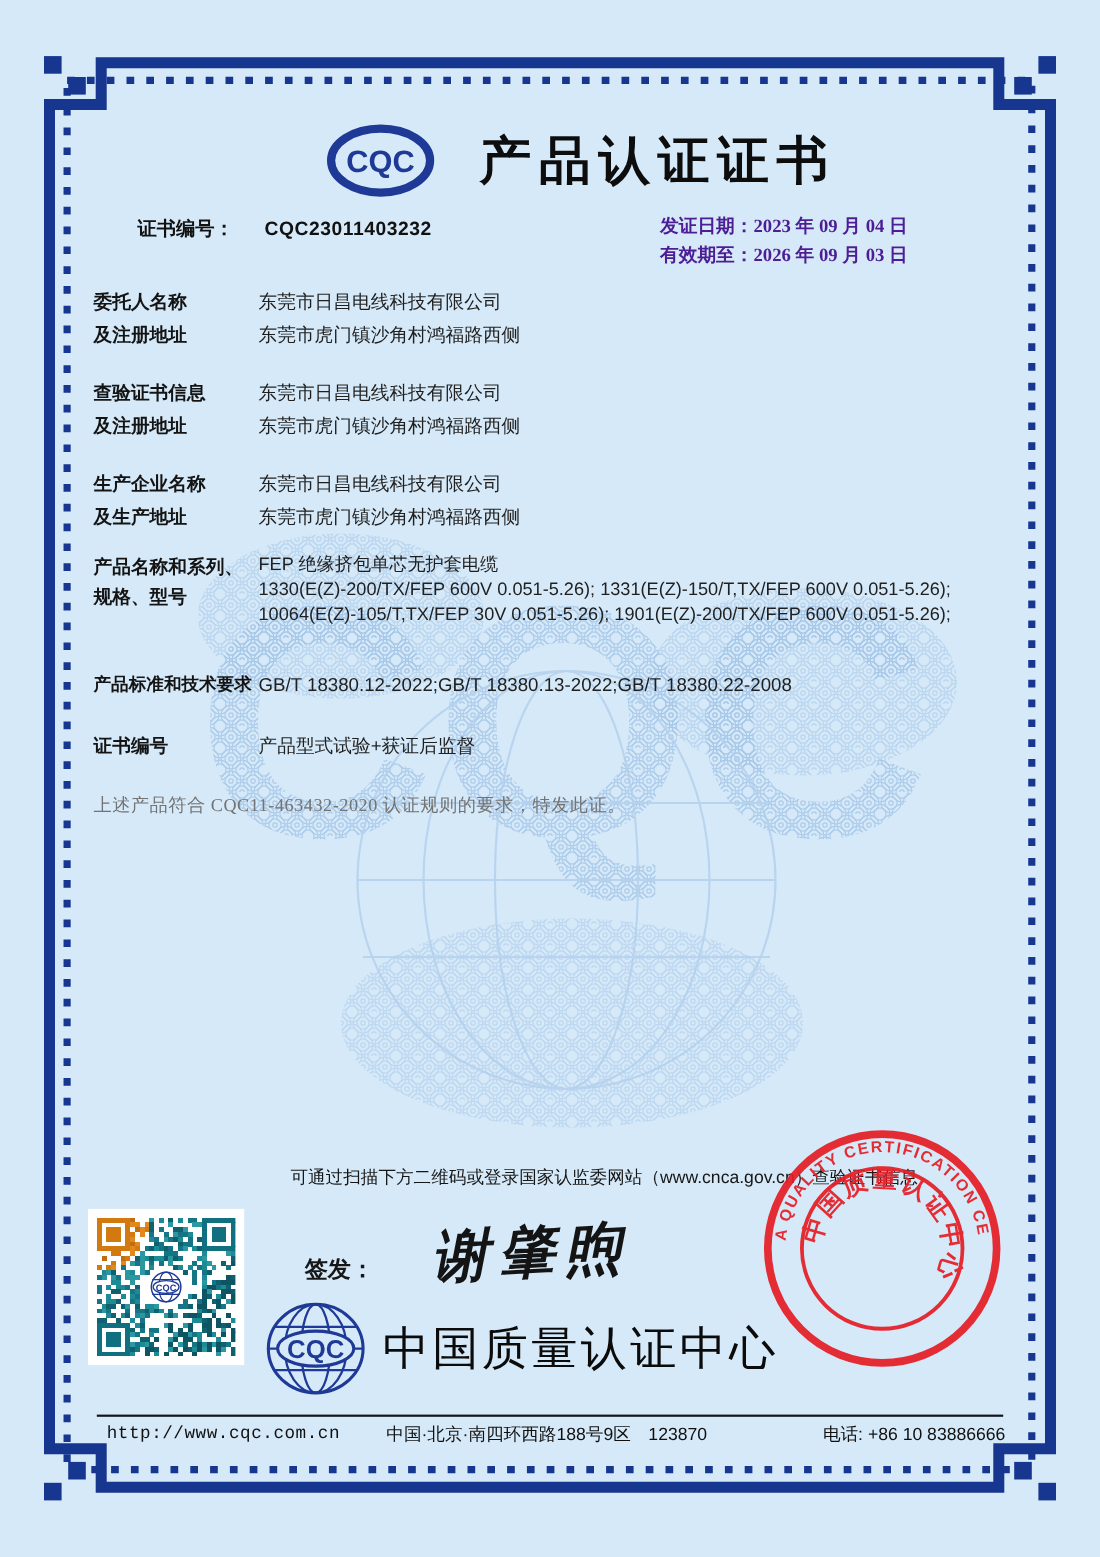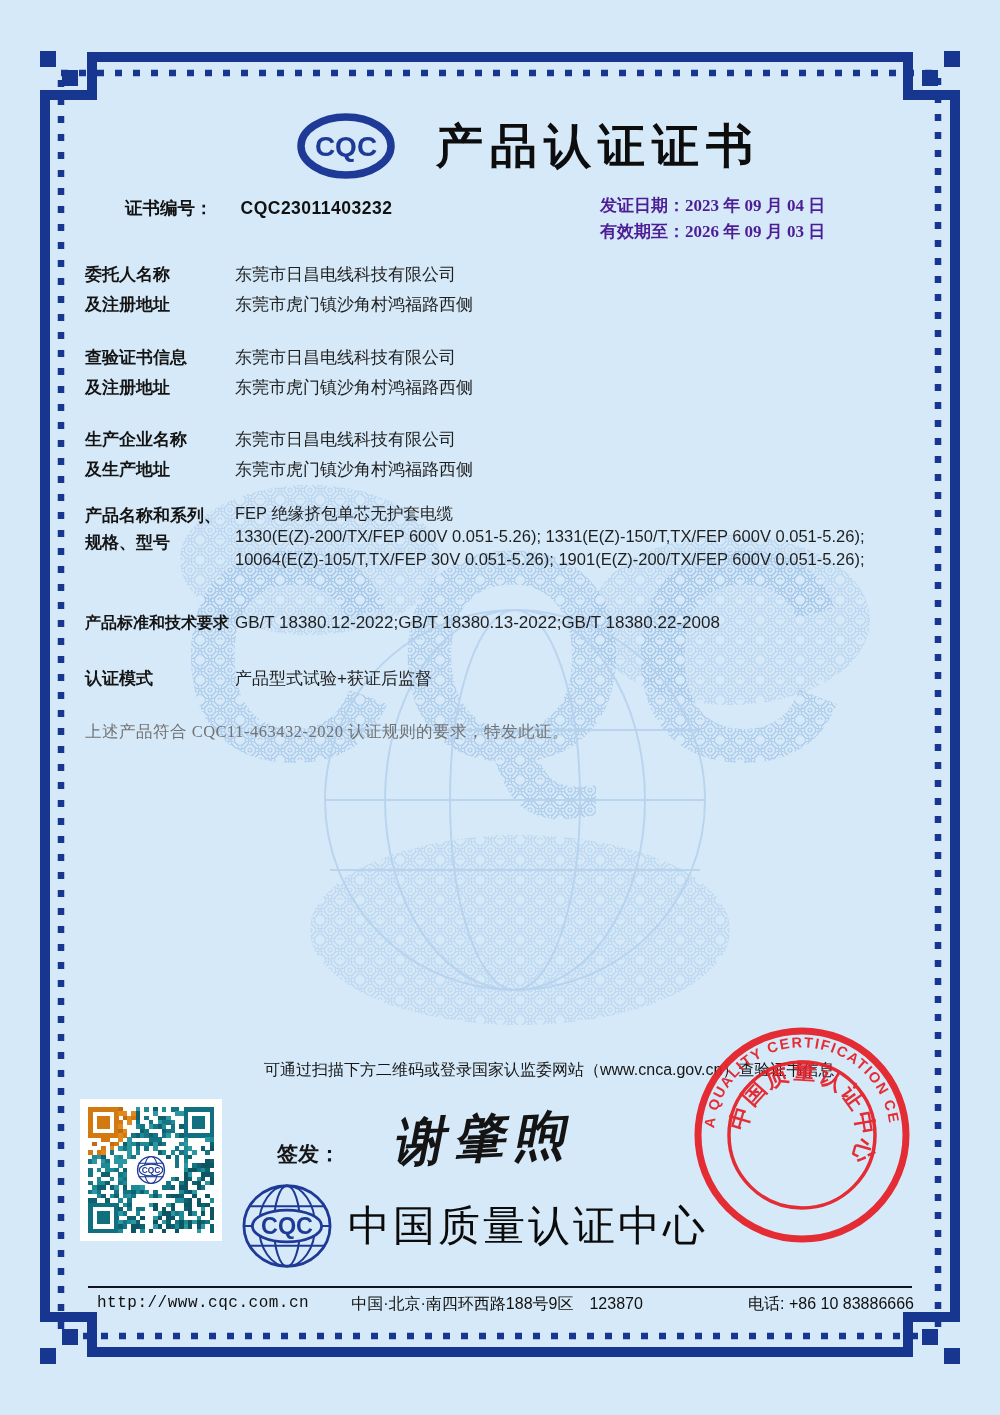--- a/index.html
+++ b/index.html
@@ -184,21 +184,21 @@
 
   <div class="fieldblock" style="top:608px;">
     <div class="frow">
       <div class="flabel long">产品标准和技术要求</div>
       <div class="fvalue">GB/T 18380.12-2022;GB/T 18380.13-2022;GB/T 18380.22-2008</div>
     </div>
   </div>
 
   <div class="fieldblock" style="top:664px;">
     <div class="frow">
-      <div class="flabel">认证模式</div>
+      <div class="flabel">证书编号</div>
       <div class="fvalue">产品型式试验+获证后监督</div>
     </div>
   </div>
 
   <div class="statement kai">
     <div>上述产品符合 CQC11-463432-2020 认证规则的要求，特发此证。</div>
   </div>
 
   <div class="verify-note">可通过扫描下方二维码或登录国家认监委网站（www.cnca.gov.cn）查验证书信息</div>
 

